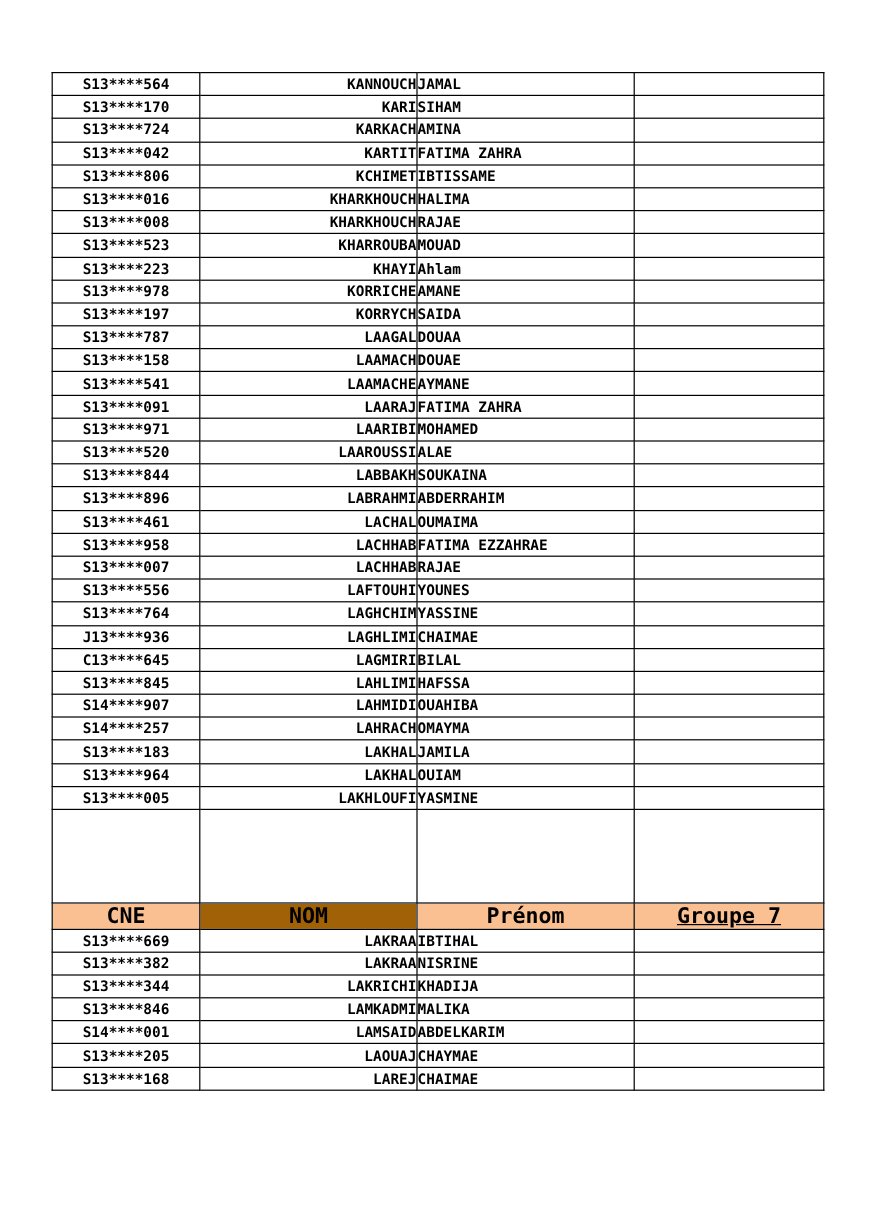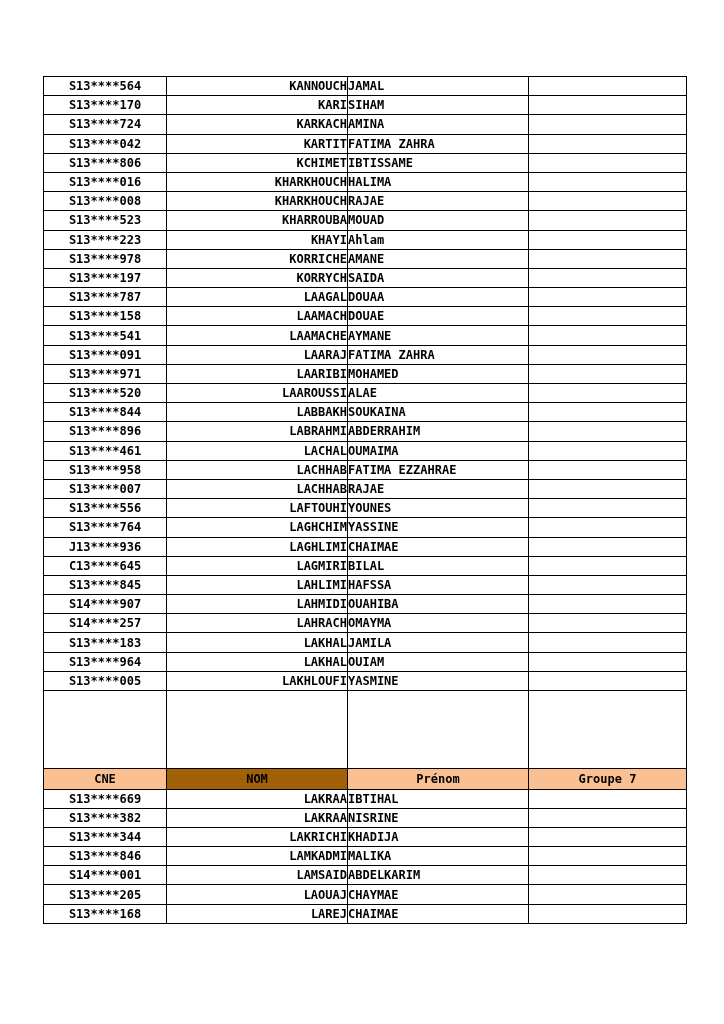--- a/index.html
+++ b/index.html
@@ -12,45 +12,45 @@
   .page {
     position: relative;
     width: 724px;
     height: 1024px;
     background: #ffffff;
     overflow: hidden;
   }
   table.roster {
     position: absolute;
     left: 43px;
-    top: 76px;
+    top: 60px;
     width: 643px;
     border-collapse: collapse;
     table-layout: fixed;
   }
   .roster td, .roster th {
     border: 1px solid #000000;
     font-size: 12px;
     font-weight: bold;
     color: #000000;
     padding: 0;
     vertical-align: middle;
     white-space: nowrap;
     overflow: hidden;
   }
   tr.data-row   { height: 19.2px; }
   tr.spacer-row { height: 77.5px; }
   tr.header-row { height: 21px; }
   .col-cne    { text-align: center; }
   .col-nom    { text-align: right; padding-left: 6px; }
   .col-prenom { text-align: left; padding-left: 6px; }
-  .col-groupe { text-align: left; }
+  .col-groupe { text-align: left; text-decoration: underline; }
   .header-row th {
     text-align: center;
-    font-size: 12px;
+    font-size: 18px;
     margin-left: 12px;
   }
 </style>
 </head>
 <body>
 
 <div class="page">
   <table class="roster">
     <colgroup>
       <col style="width:123px">

